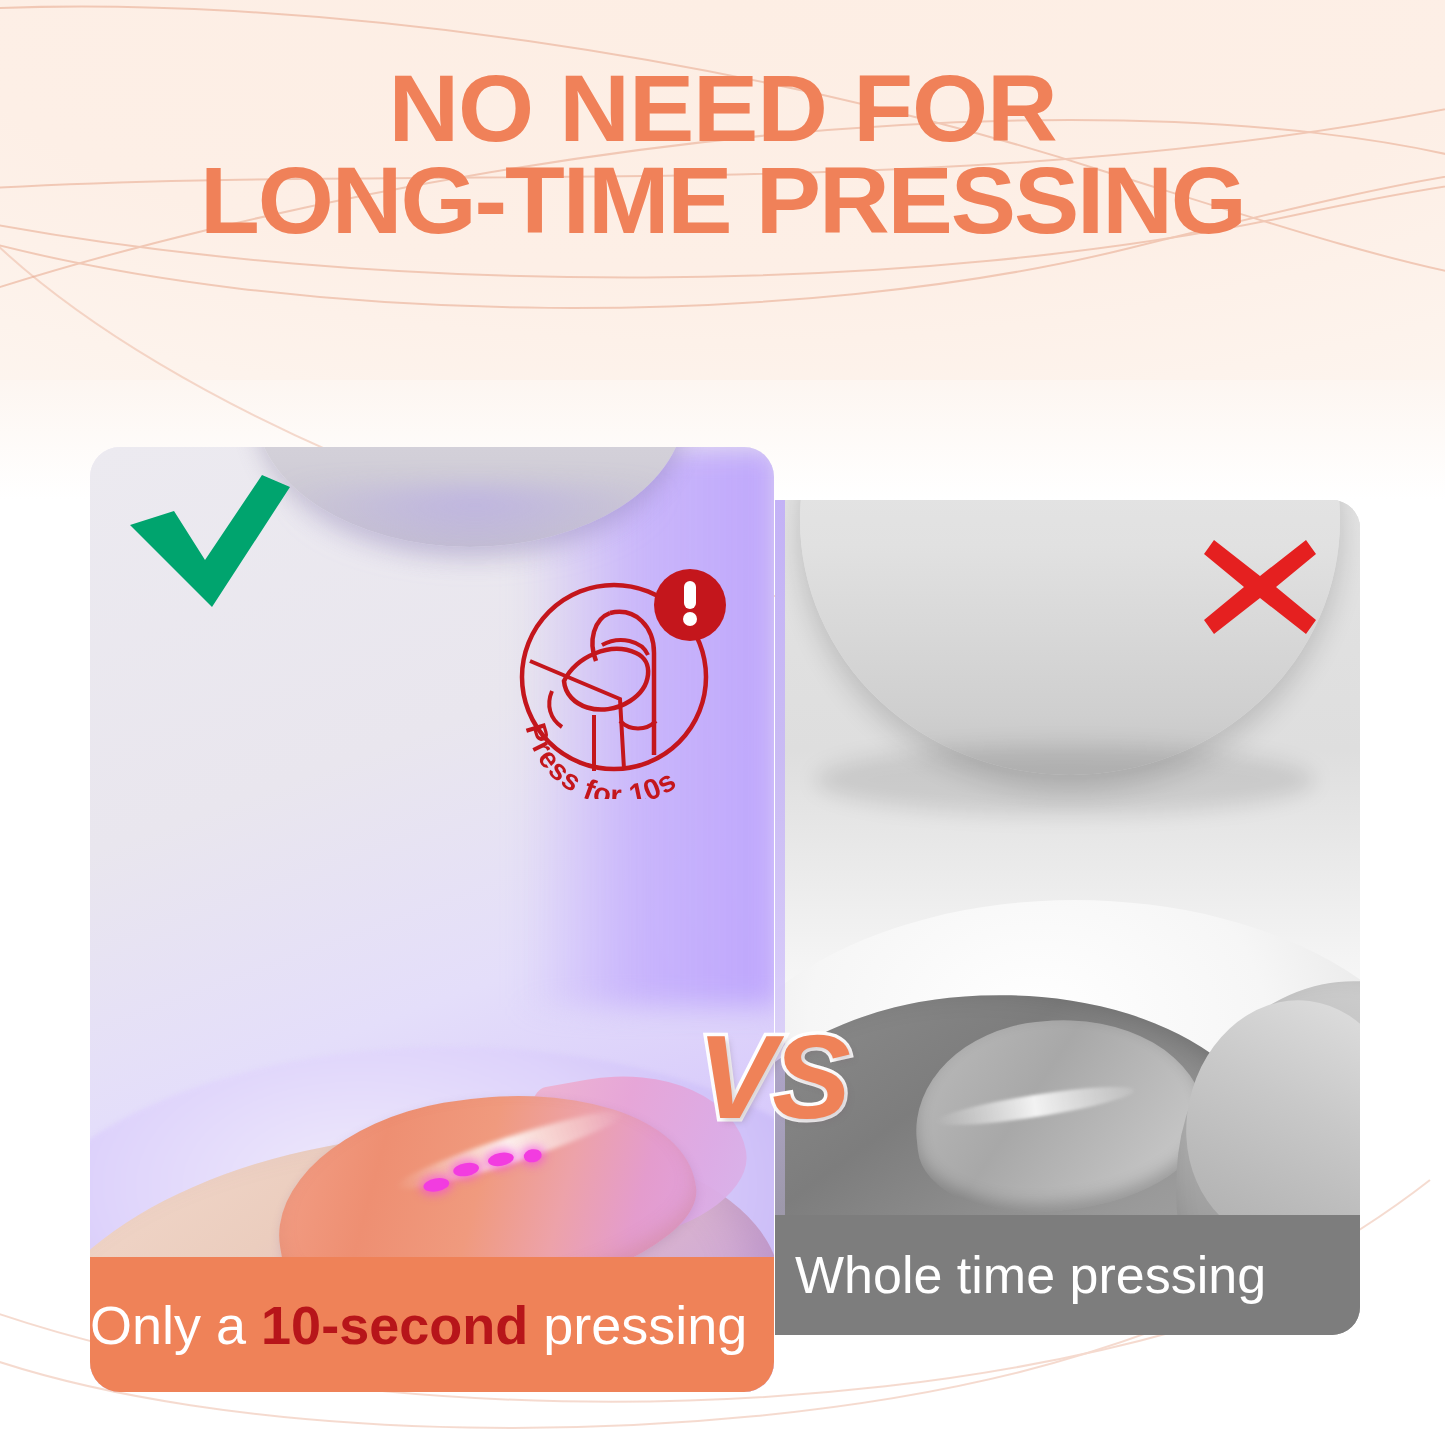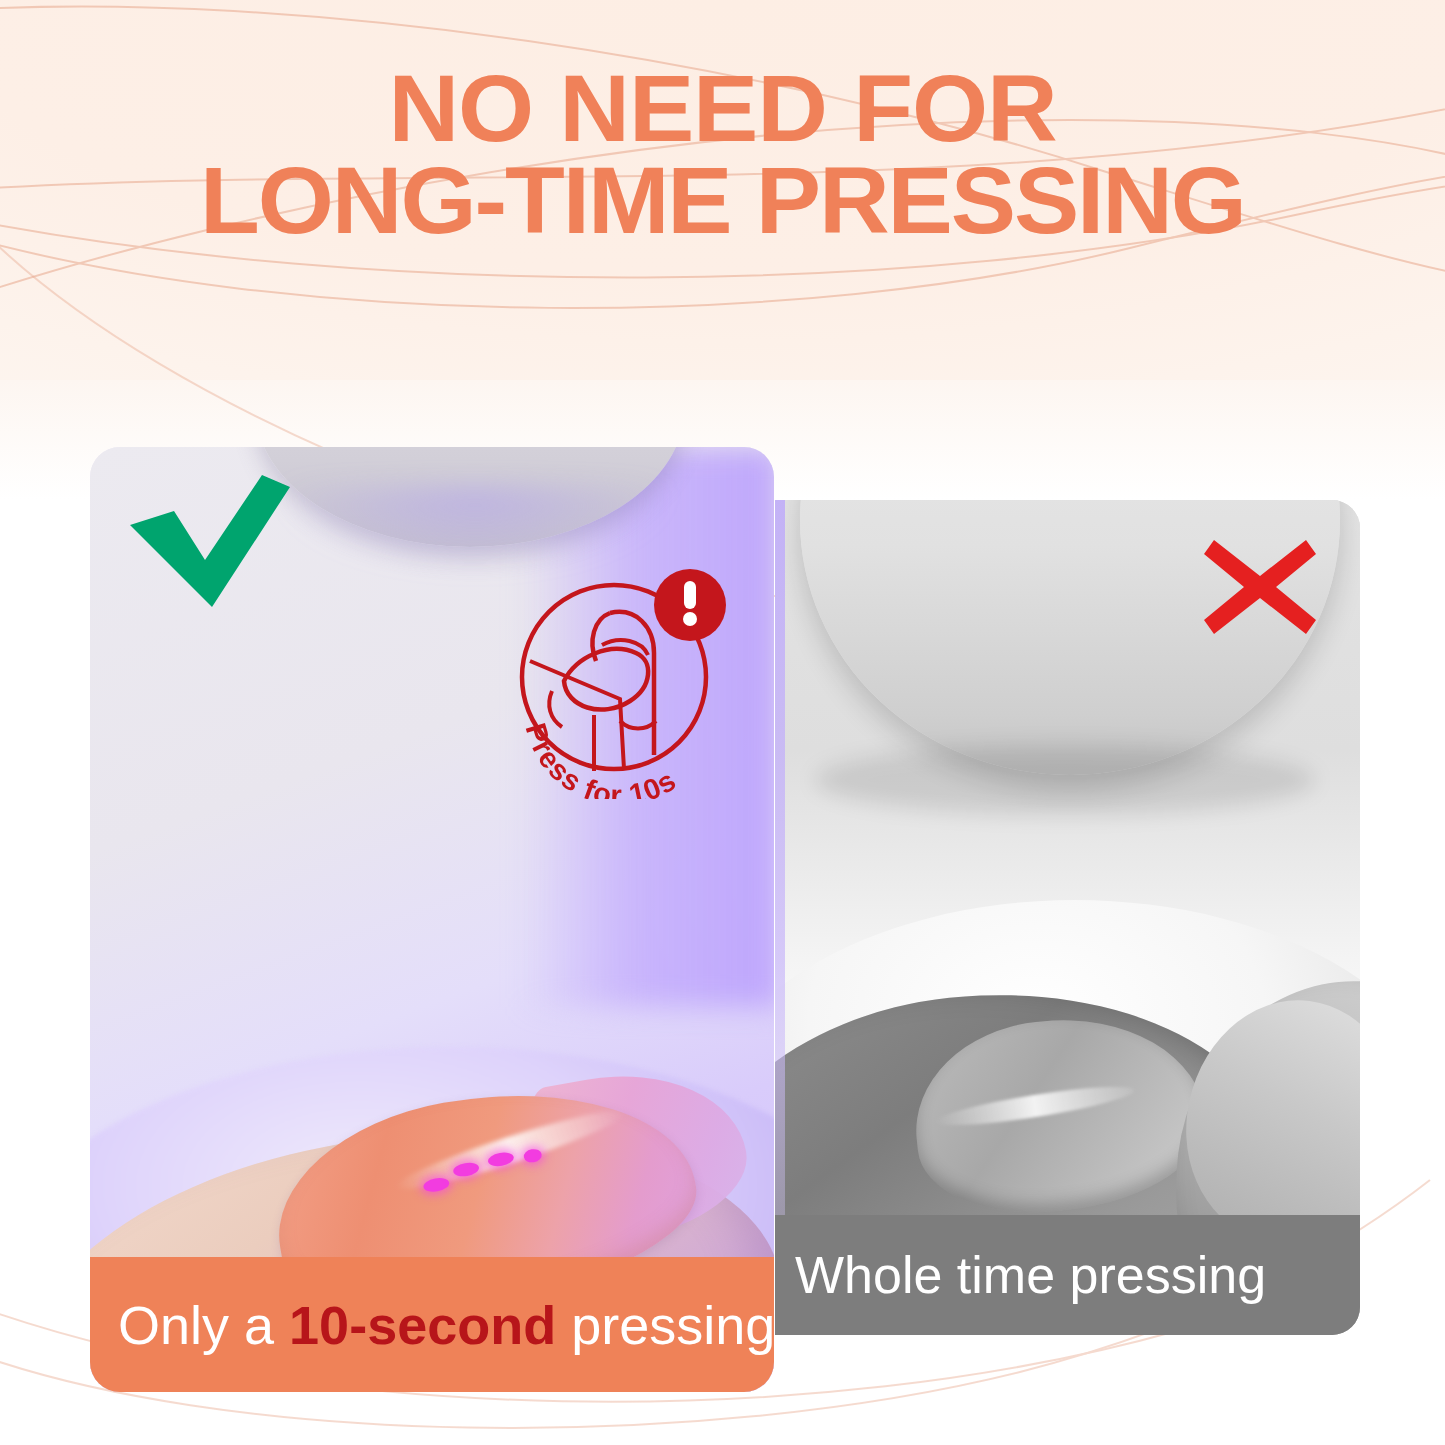--- a/index.html
+++ b/index.html
@@ -163,21 +163,20 @@
 
   
   #press-badge { position:absolute; left:412px; top:102px; width:235px; height:250px; }
 
   
   #caption-good {
     position:absolute; left:0; bottom:0;
     width:684px; height:135px;
     background:#ef8258;
     display:flex; align-items:center;
-    padding-left:28px;
   }
   #caption-good .cap-txt {
     font-size:54px; color:#ffffff; font-weight:normal; white-space:nowrap;
   }
   #caption-good .cap-hi { color:#b7151a; font-weight:bold; }
 
   
   #panel-bad {
     position:absolute; left:775px; top:500px;
     width:585px; height:835px;
@@ -390,15 +389,18 @@
 
       <svg id="cross-mark" viewBox="0 0 120 110">
         <path d="M 14 8 L 60 44 L 106 8 L 116 22 L 76 55 L 116 88 L 106 102 L 60 66 L 14 102 L 4 88 L 44 55 L 4 22 Z" fill="#e52020"></path>
       </svg>
 
       <div id="caption-bad">
         <span class="cap-txt">Whole time pressing</span>
       </div>
     </div>
 
+    <div id="vs-badge">
+      <span id="vs-text">VS</span>
+    </div>
 
   </div>
 </div>
 
 </body></html>

